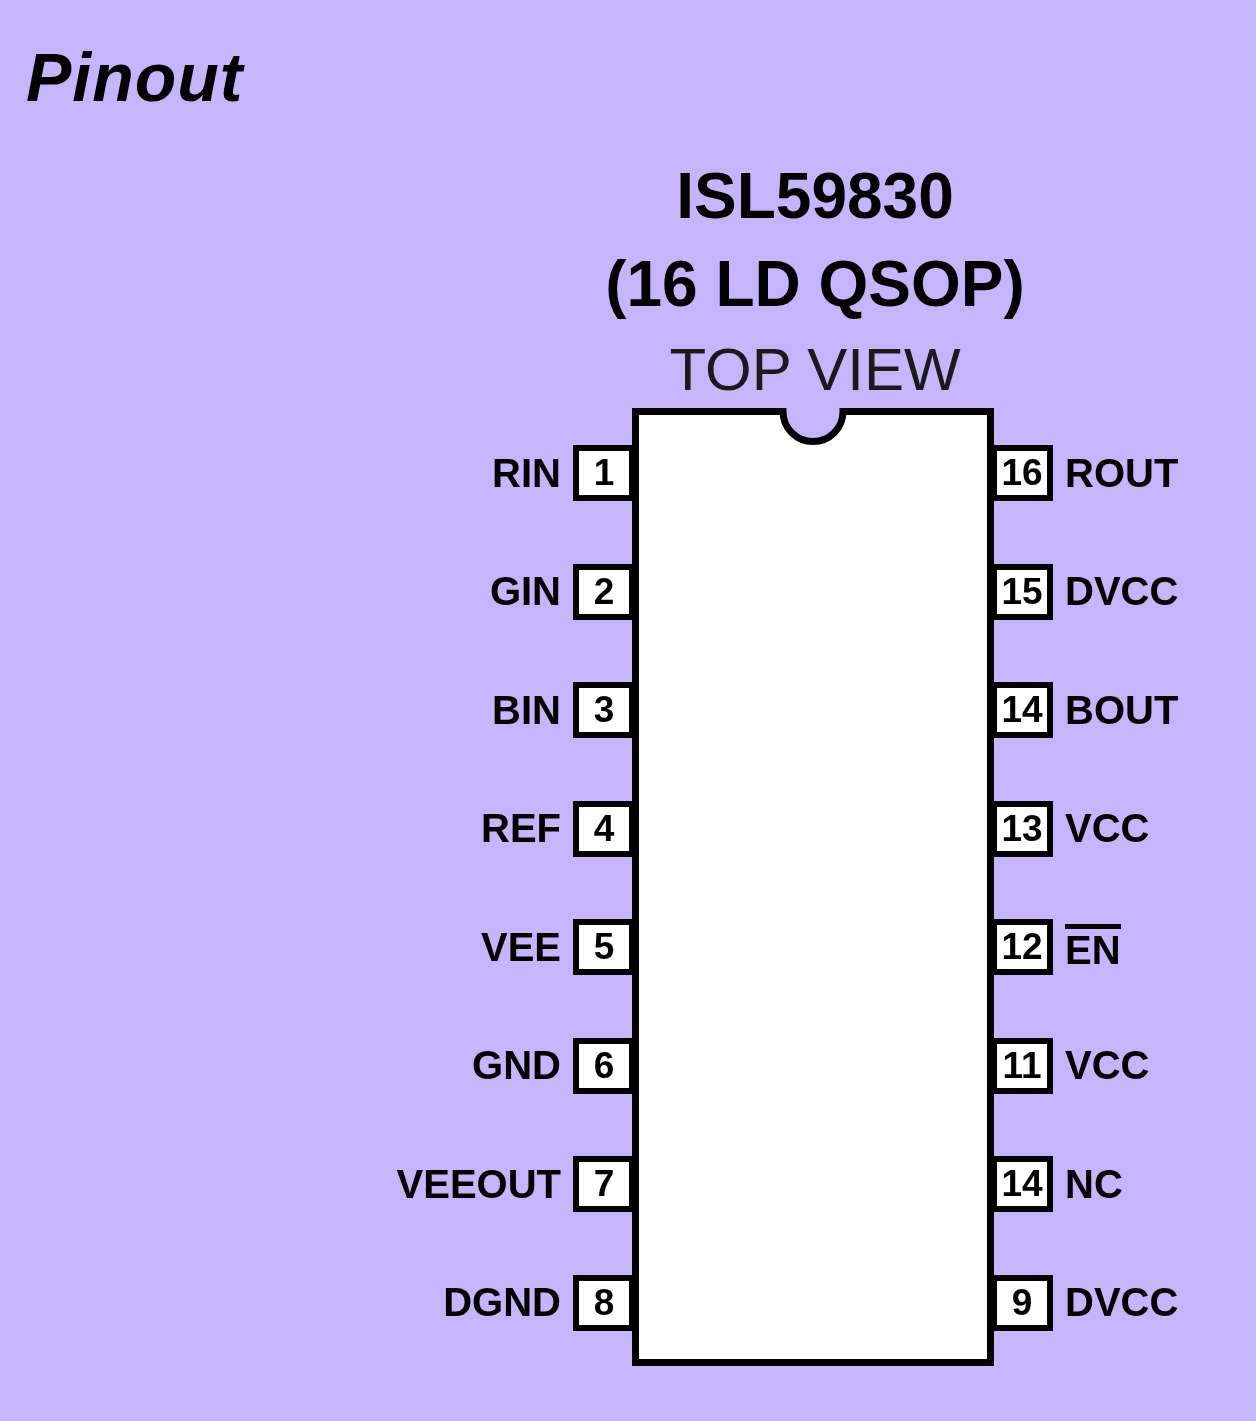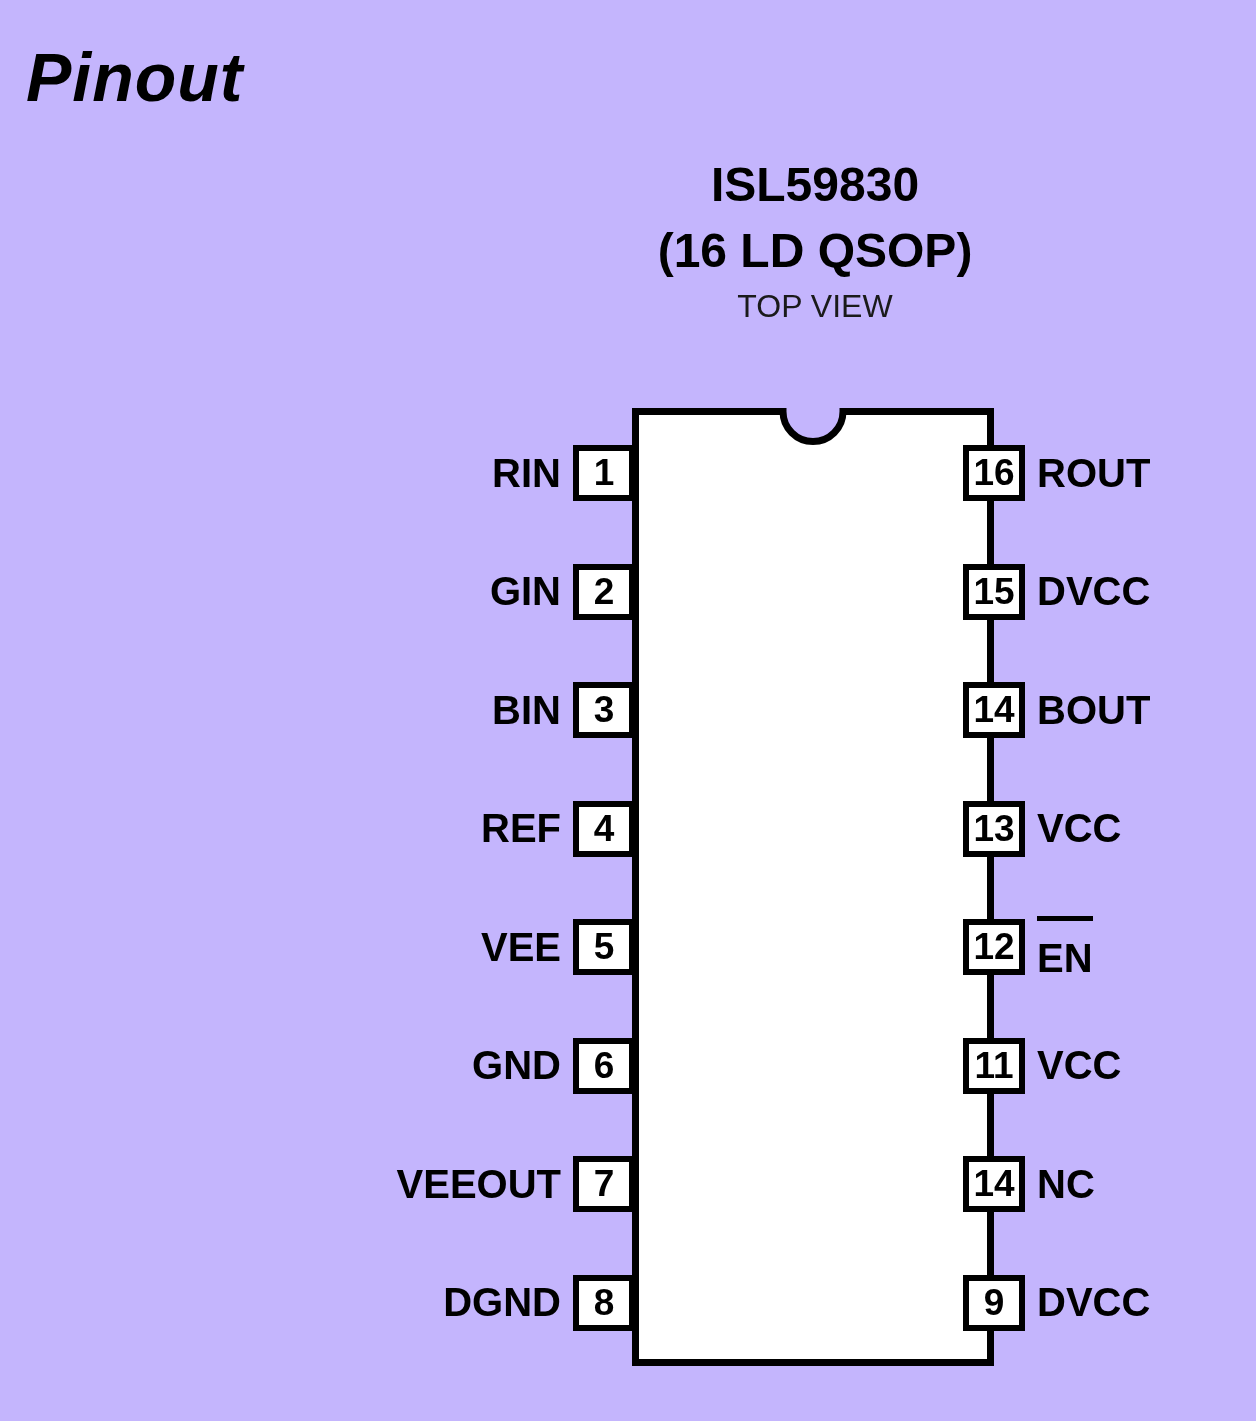--- a/index.html
+++ b/index.html
@@ -28,25 +28,25 @@
   .chip-header {
     position: absolute;
     left: 585px;
     top: 152px;
     width: 460px;
     text-align: center;
     line-height: 1.38;
   }
   .chip-name,
   .chip-package {
-    font-size: 48px;
+    font-size: 64px;
     font-weight: 700;
   }
   .chip-view {
-    font-size: 32px;
+    font-size: 60px;
     font-weight: 400;
     color: #1a1a1a;
   }
   .chip-body {
     position: absolute;
     left: 632px;
     top: 408px;
     width: 362px;
     height: 958px;
   }
@@ -57,38 +57,38 @@
     display: flex;
     flex-direction: column;
     justify-content: space-between;
   }
   .pins-left {
     left: 300px;
     width: 335px;
     align-items: flex-end;
   }
   .pins-right {
-    left: 963px;
+    left: 991px;
     width: 265px;
     align-items: flex-start;
   }
   .pin-row {
     display: flex;
     align-items: center;
     height: 58px;
     gap: 12px;
   }
   .pin-label {
     font-size: 40px;
     font-weight: 700;
     white-space: nowrap;
   }
   .pin-label.overline {
     border-top: 5px solid #000000;
-    padding-top: 17px;
+    padding-top: 1px;
     line-height: 1.0;
   }
   .pin-box {
     box-sizing: border-box;
     width: 62px;
     height: 56px;
     border: 6px solid #000000;
     background: #ffffff;
     display: flex;
     align-items: center;

